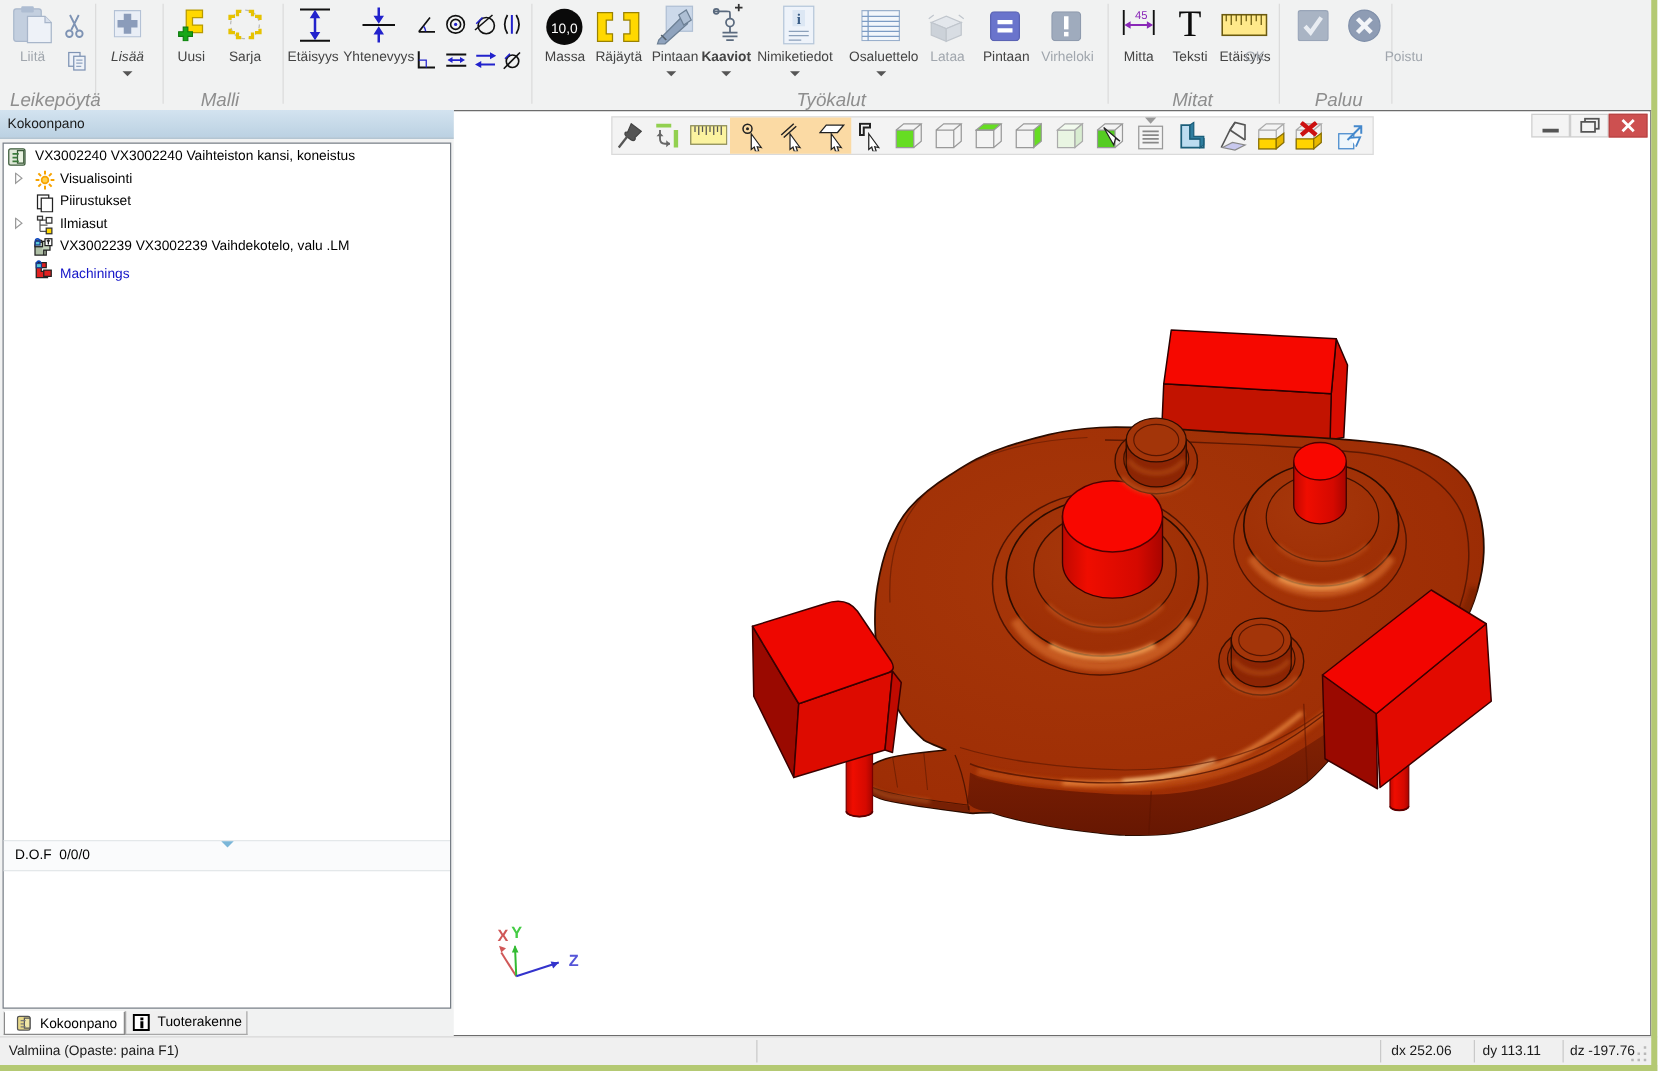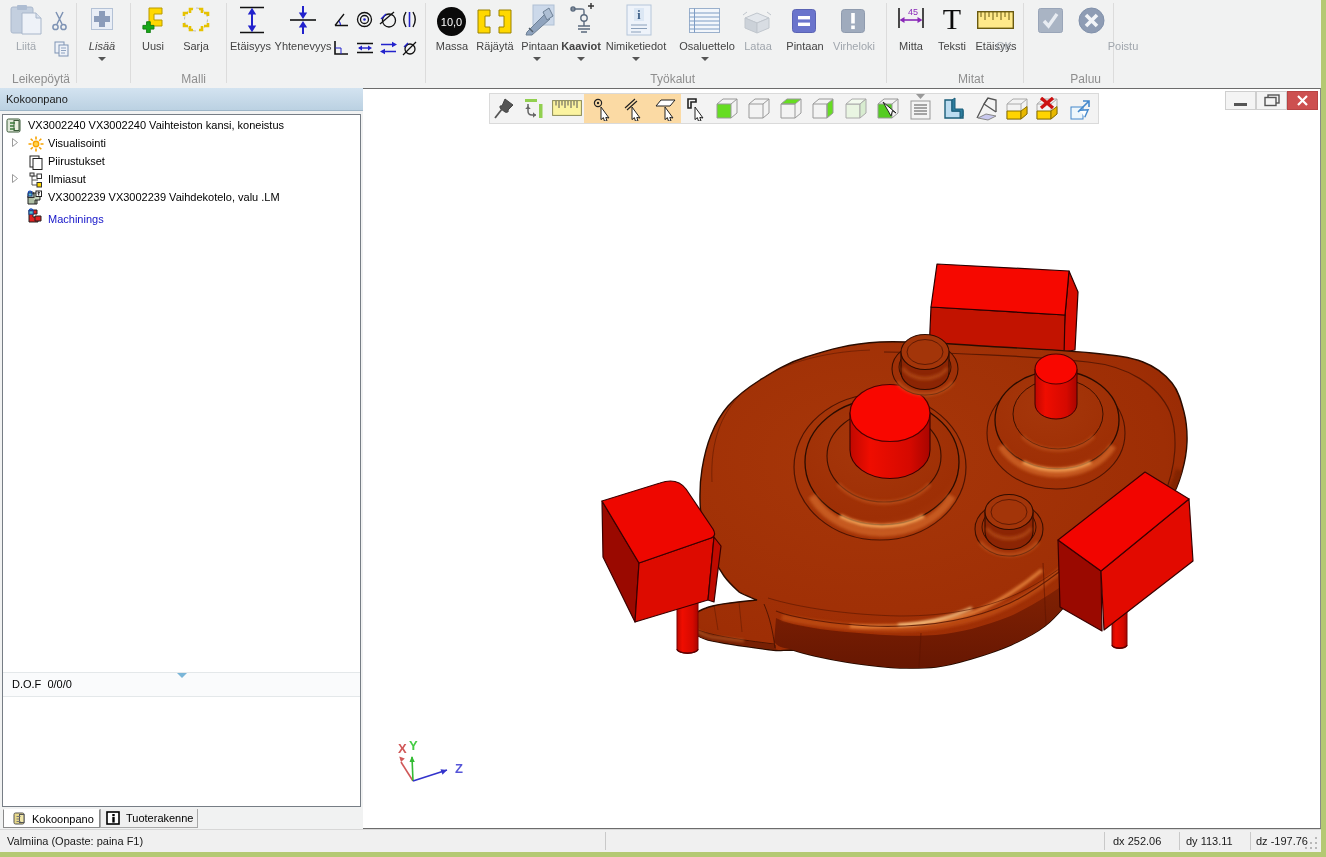--- a/index.html
+++ b/index.html
@@ -1,21 +1,21 @@
 <!DOCTYPE html>
 <html><head><meta charset="utf-8">
 <style>
 html,body{margin:0;padding:0;}
 body{width:1326px;height:857px;position:relative;overflow:hidden;
  font-family:"Liberation Sans",sans-serif;background:#f1f2f2;}
 .abs{position:absolute;}
 
 #ribbon{left:0;top:0;width:1326px;height:88px;background:#f1f2f2;}
 .rsep{position:absolute;top:3px;width:1px;height:80px;background:#dcdcdc;}
-.rlbl{position:absolute;top:72px;font-size:12px;color:#8e8e8e;text-align:right;}
+.rlbl{position:absolute;top:72px;font-size:15px;color:#8e8e8e;text-align:center;font-style:italic;}
 .btxt{position:absolute;top:40px;font-size:11px;color:#444;text-align:center;white-space:nowrap;}
 .gray{color:#a0a6ad;}
 .darr{position:absolute;width:0;height:0;border-left:4px solid transparent;border-right:4px solid transparent;border-top:4px solid #555;}
 
 #kokohdr{left:0;top:88px;width:363px;height:23px;background:linear-gradient(#d3e3f0,#bbd1e2);border-bottom:1px solid #9eb6c8;font-size:11px;color:#1a1a1a;line-height:23px;padding-left:6px;box-sizing:border-box;}
 #treebox{left:2px;top:114px;width:359px;height:693px;background:#fff;border:1px solid #767d85;box-sizing:border-box;}
 .ti{position:absolute;font-size:11px;color:#000;white-space:nowrap;}
 #dofrow{left:3px;top:672px;width:357px;height:25px;background:#fafbfc;border-top:1px solid #e4e8ea;border-bottom:1px solid #e4e8ea;box-sizing:border-box;}
 #doftxt{left:12px;top:678px;font-size:11px;color:#000;}
 

